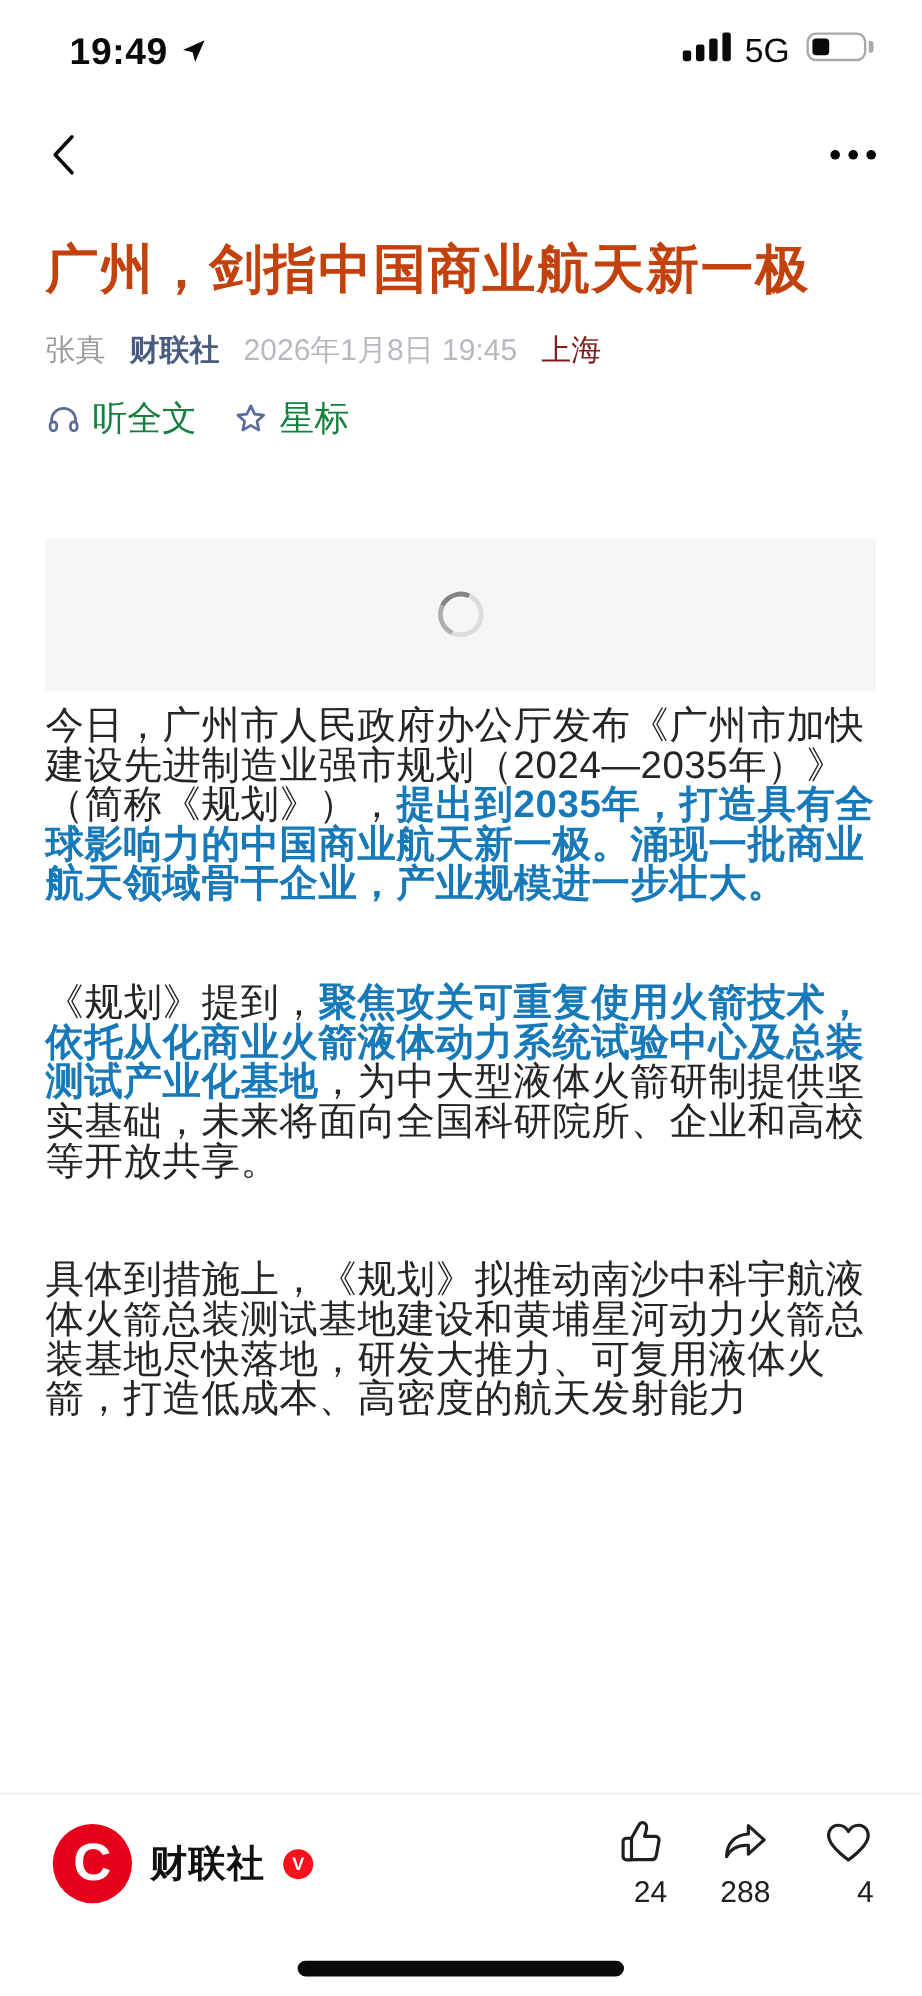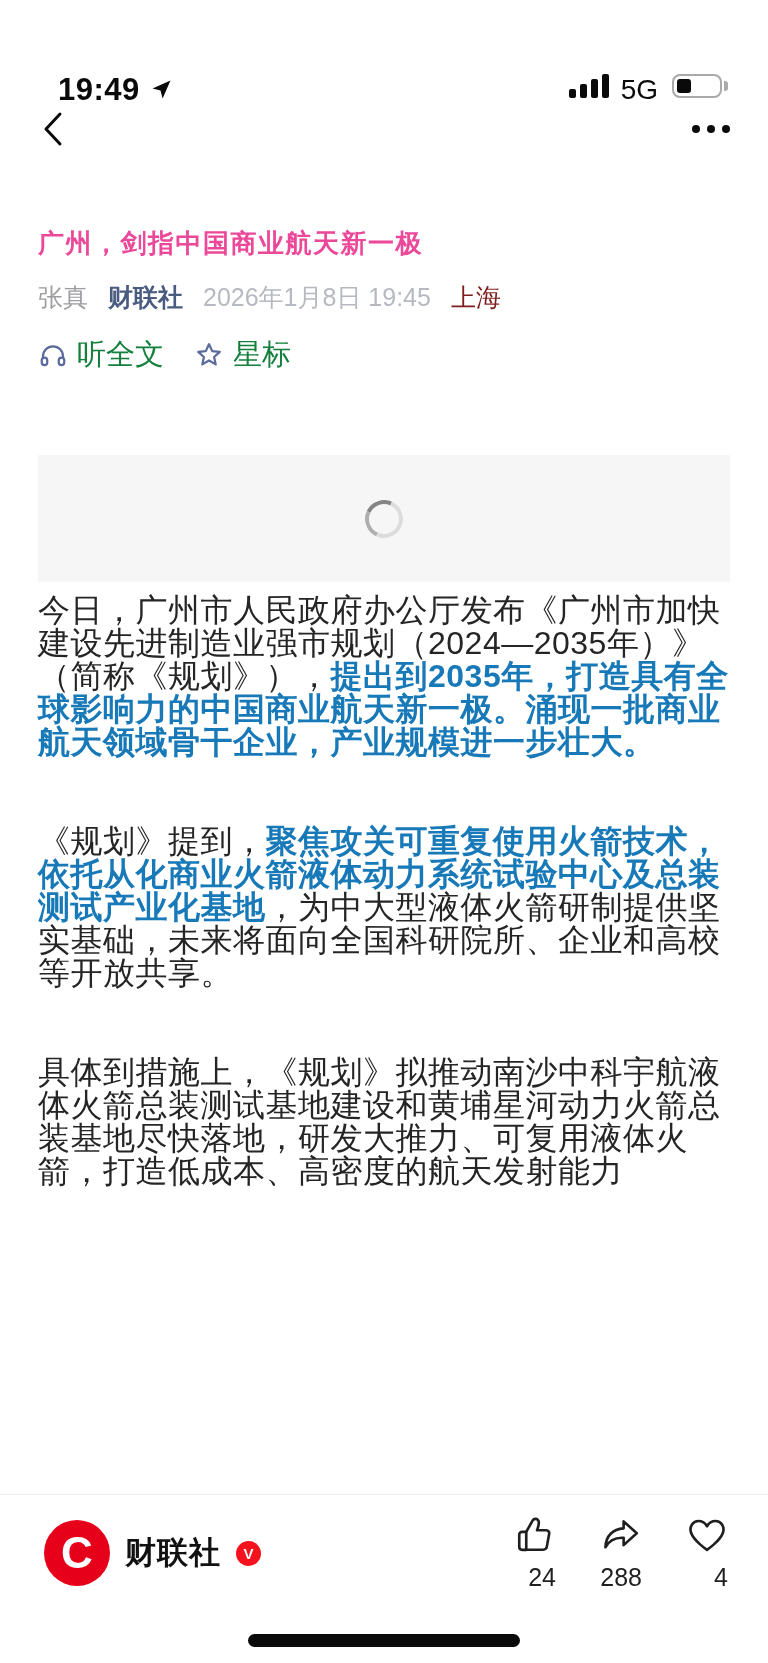--- a/index.html
+++ b/index.html
@@ -3,43 +3,43 @@
 <meta charset="utf-8">
 <style>
   html,body{margin:0;padding:0;background:#fff;}
   .screen{
     position:relative;width:768px;height:1663px;background:#fff;overflow:hidden;
     font-family:"Liberation Sans","DejaVu Sans",sans-serif;color:#222;
   }
   
   .status-bar{position:absolute;top:0;left:0;right:0;height:72px;
     display:flex;justify-content:space-between;align-items:center;
-    padding:14px 40px 0 58px;box-sizing:border-box;margin-top:47px;}
+    padding:14px 40px 0 58px;box-sizing:border-box;}
   .status-left{display:flex;align-items:center;gap:9px;}
   .status-time{font-size:31px;font-weight:700;color:#0a0a0a;letter-spacing:.5px;}
   .loc-icon{width:24px;height:24px;}
   .status-right{display:flex;align-items:flex-start;gap:10px;}
   .signal{display:flex;align-items:flex-end;gap:4px;height:24px;}
   .signal span{display:block;width:7px;background:#0a0a0a;border-radius:2px;}
   .signal .s1{height:9px}.signal .s2{height:14px}.signal .s3{height:19px}.signal .s4{height:24px}
   .net{font-size:28px;color:#0a0a0a;font-weight:500;margin-left:2px;}
   .battery{position:relative;width:50px;height:24px;border:2.5px solid #a9a9a9;border-radius:8px;
     display:flex;align-items:center;padding:3px;box-sizing:border-box;margin-left:4px;}
   .battery-fill{width:34%;height:100%;background:#0a0a0a;border-radius:3px;}
   .battery-nub{width:4px;height:10px;background:#a9a9a9;border-radius:0 3px 3px 0;margin-left:2px;}
   
   .nav-bar{position:absolute;top:96px;left:0;right:0;height:66px;
     display:flex;justify-content:space-between;align-items:center;padding:0 38px;box-sizing:border-box;}
   .back-btn{width:30px;height:40px;cursor:pointer;}
   .more-btn{display:flex;gap:7px;cursor:pointer;padding:10px 0;}
   .more-btn i{width:8px;height:8px;border-radius:50%;background:#0a0a0a;}
   
   .article{position:absolute;top:160px;left:38px;width:692px;}
-  .article-title{margin:67px 0 0;font-size:26px;line-height:1.24;font-weight:700;
-    color:#ec4899;letter-spacing:1.5px;}
+  .article-title{margin:38px 0 0;font-size:44px;line-height:1.24;font-weight:700;
+    color:#c2410c;letter-spacing:1.5px;}
   .byline{margin-top:22px;display:flex;align-items:baseline;gap:20px;font-size:25px;}
   .byline .author{color:#9c9ca1;}
   .byline .source{color:#4a5b80;font-weight:600;cursor:pointer;}
   .byline .date{color:#b6b9c0;}
   .byline .loc{color:#7f1d1d;}
   .quick-actions{margin-top:21px;display:flex;align-items:center;gap:30px;}
   .qa{display:flex;align-items:center;gap:9px;color:#15803d;font-size:29px;cursor:pointer;}
   .qa svg{width:30px;height:30px;}
   .media-placeholder{margin-top:80px;height:127px;background:#f6f6f7;
     display:flex;align-items:center;justify-content:center;}

